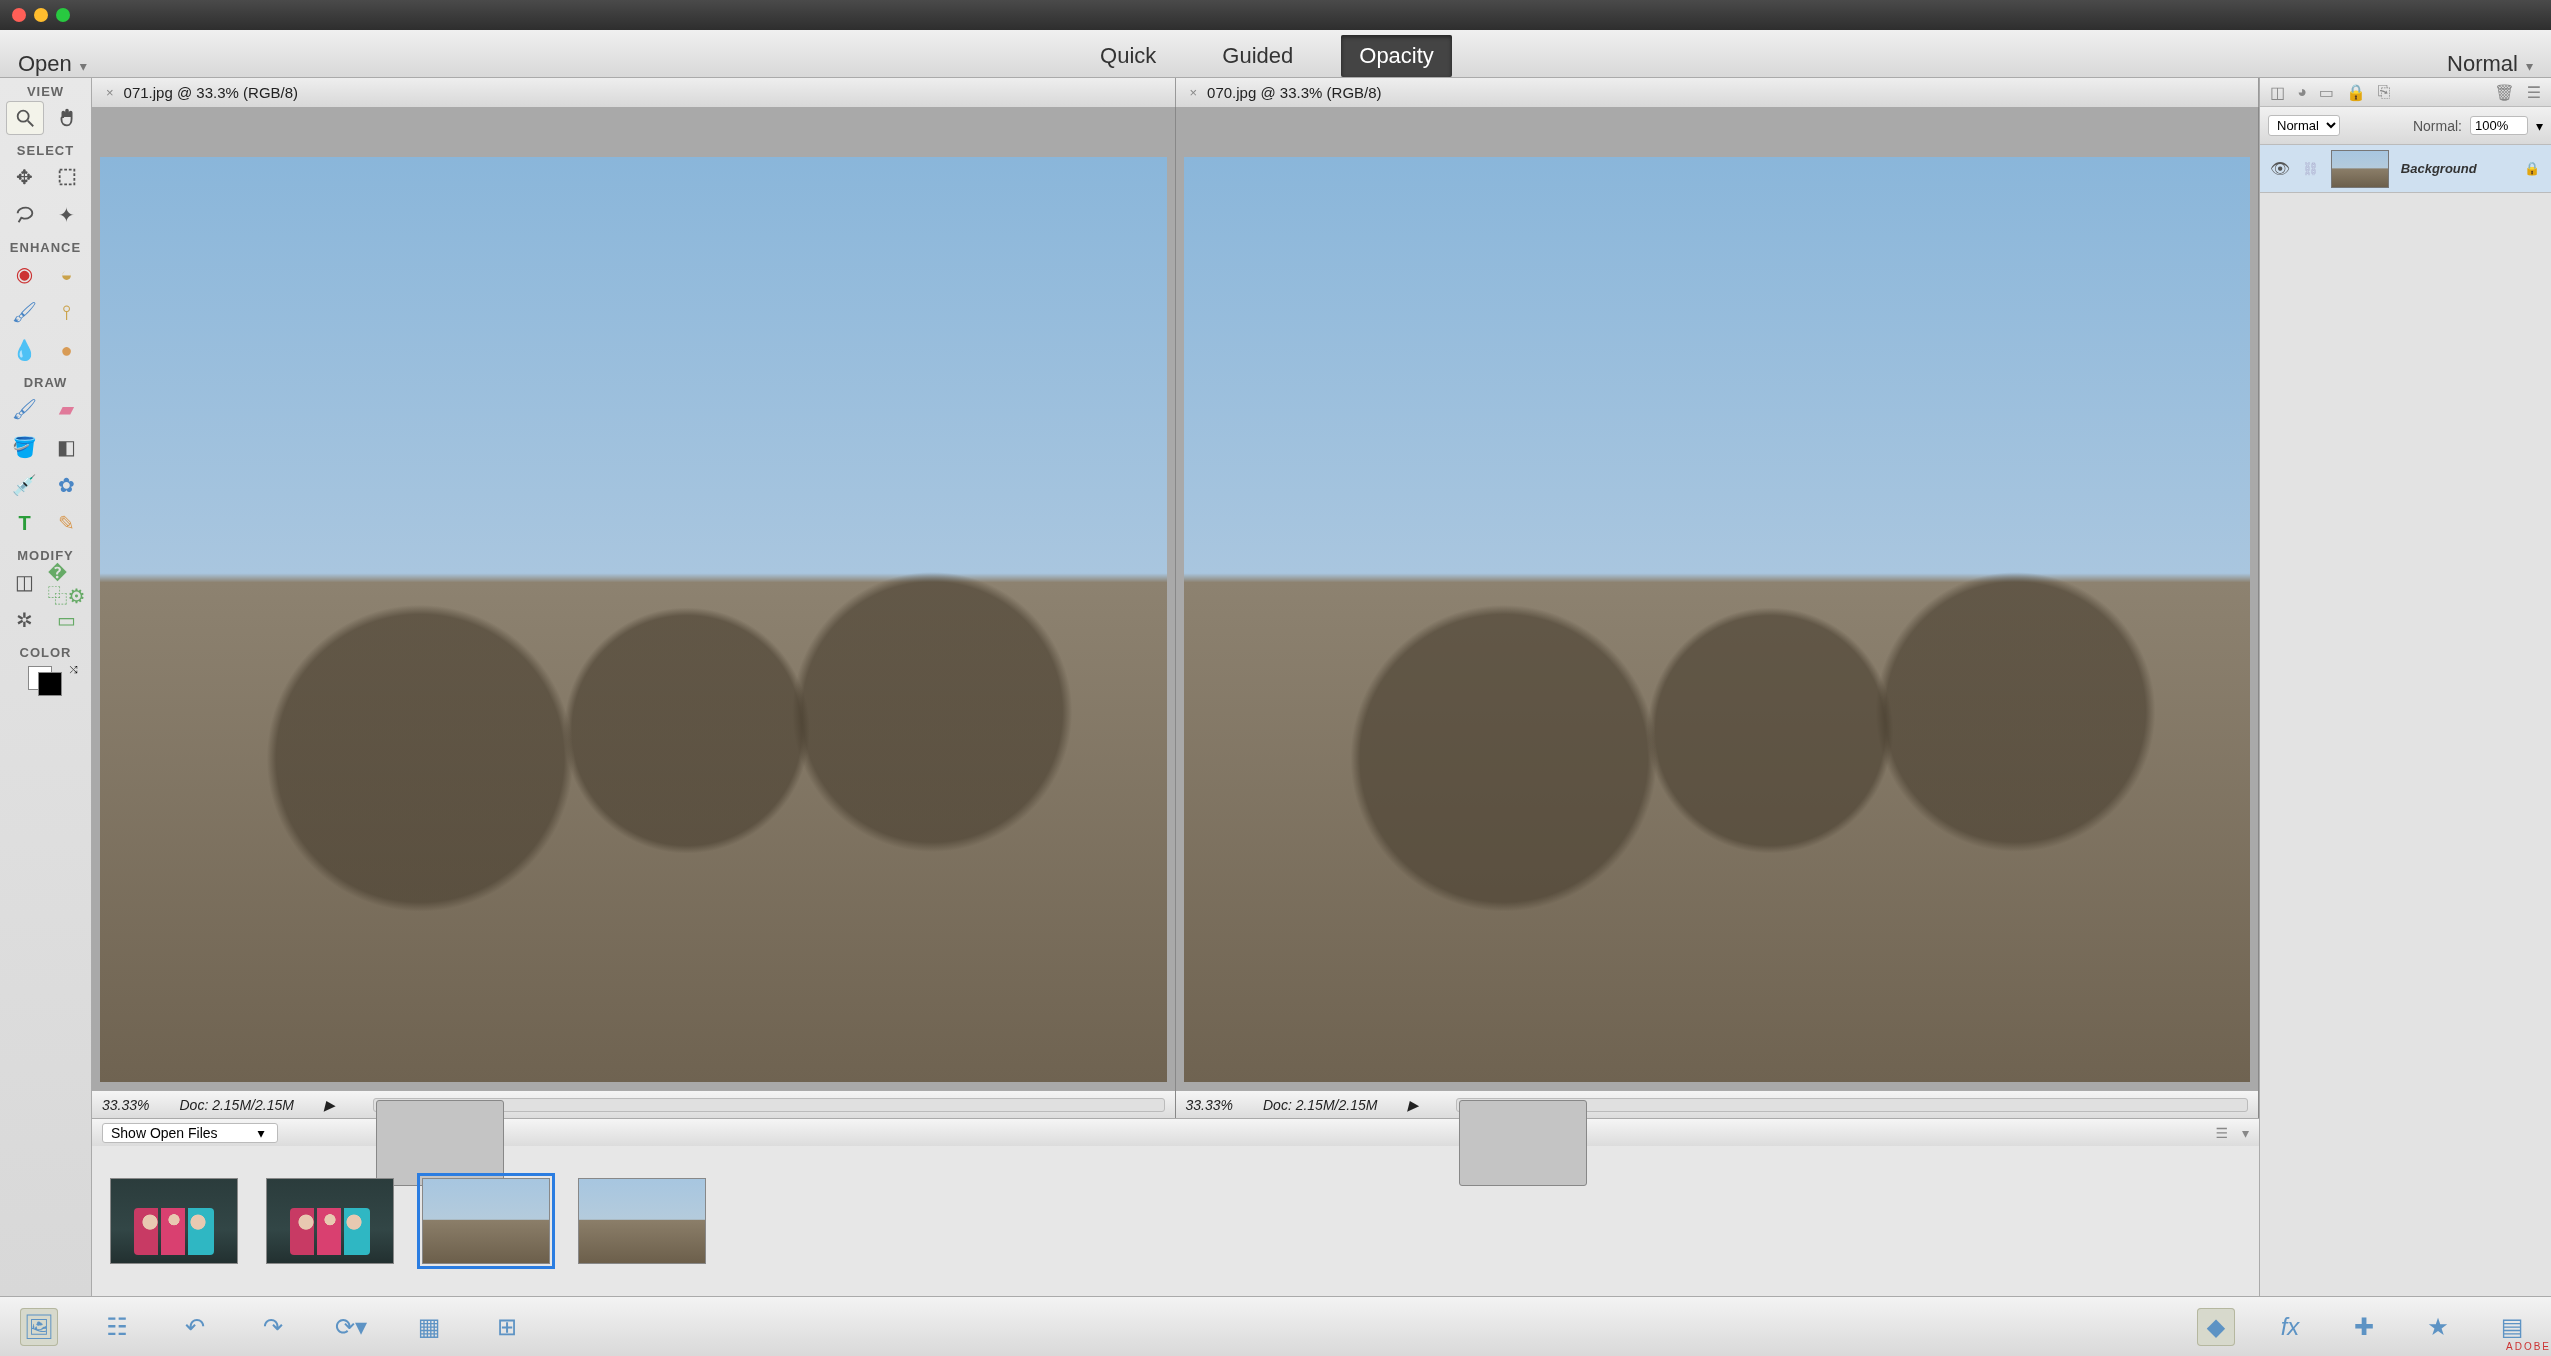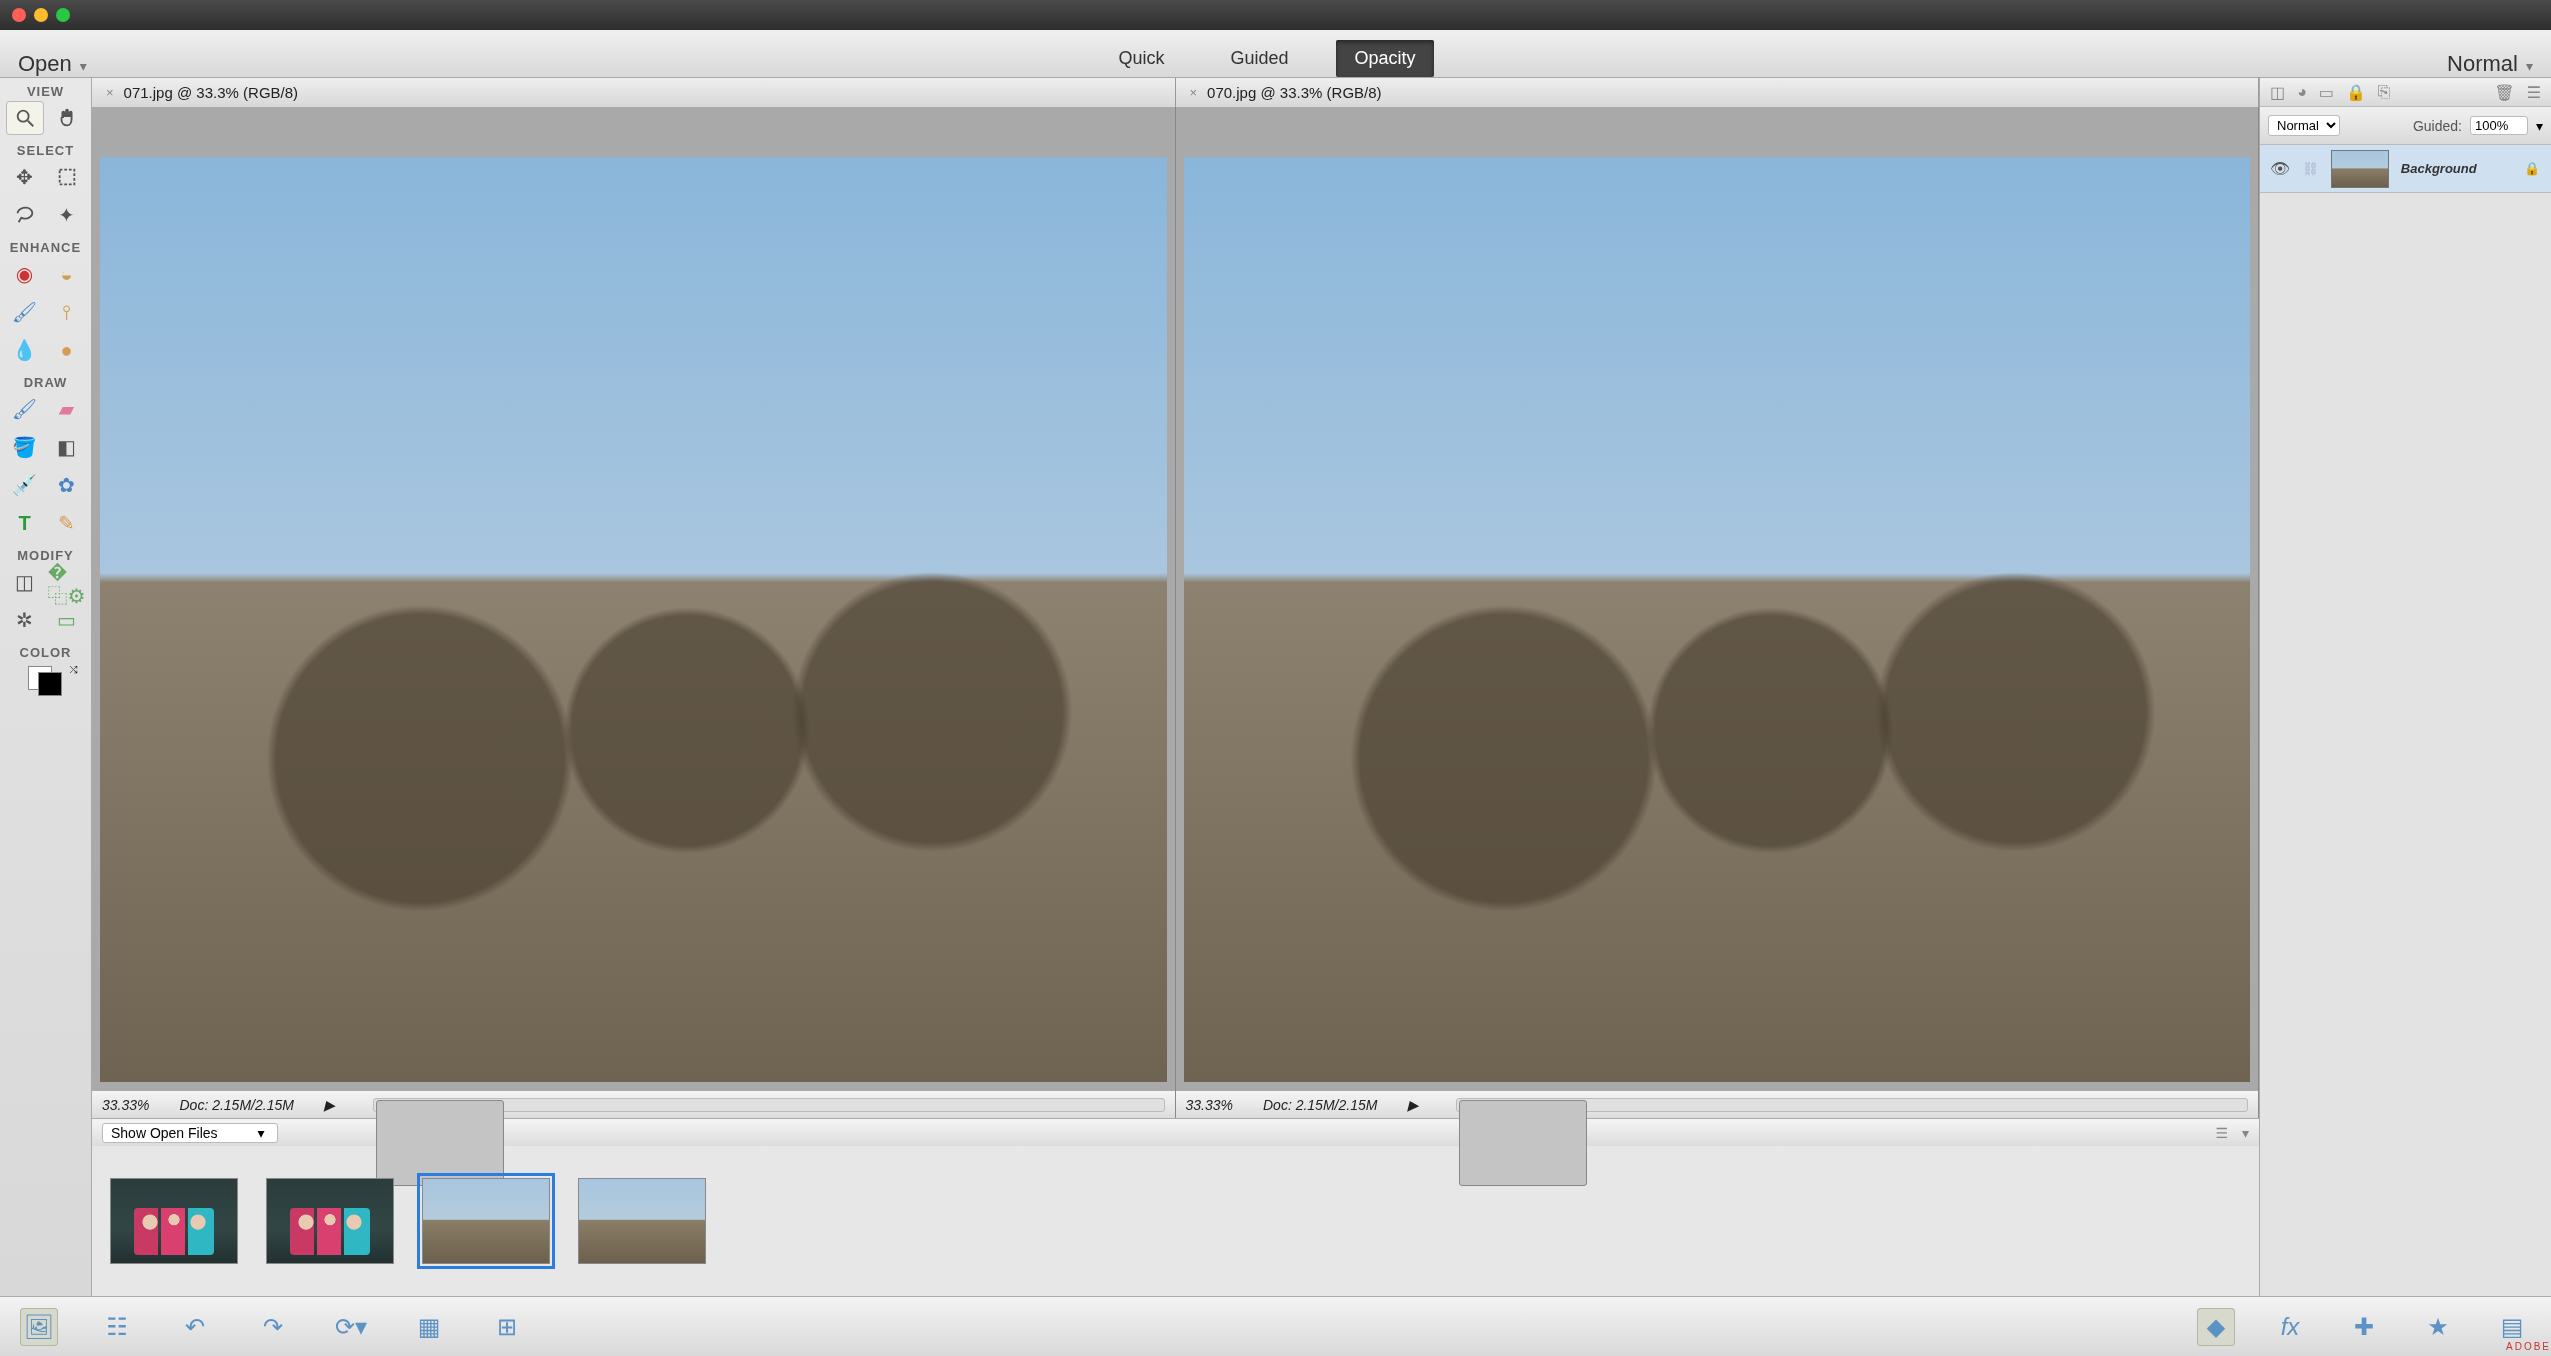--- a/index.html
+++ b/index.html
@@ -7,21 +7,21 @@
 
 
 .titlebar { height: 30px; background: linear-gradient(#4a4a4a,#2e2e2e); display:flex; align-items:center; padding:0 12px; gap:8px;}
 .tl-btn { width:14px; height:14px; border-radius:50%; display:inline-block;}
 .tl-close{background:#ff5f57;} .tl-min{background:#ffbd2e;} .tl-max{background:#28c940;}
 
 
 .menubar { height:48px; background:linear-gradient(#f0f0f0,#d8d8d8); border-bottom:1px solid #aaa; display:flex; align-items:flex-end; padding:0 18px; justify-content:space-between;}
 .menubar .left, .menubar .right { display:flex; align-items:center; gap:8px; font-size:22px; font-weight:500; color:#333; }
 .menubar .center { display:flex; gap:30px; align-items:center; }
-.menubar .center .mode { font-size:18px; color:#333; padding:8px 18px; cursor:pointer; }
+.menubar .center .mode { font-size:22px; color:#333; padding:8px 18px; cursor:pointer; }
 .menubar .center .mode.active { background:#444; color:#fff; border-radius:2px; box-shadow:inset 0 2px 4px rgba(0,0,0,.5); }
 .arr-down::after{content:"▾"; font-size:14px; margin-left:8px; color:#777;}
 
 
 .app { display:flex; flex-direction:column; height:calc(100% - 30px - 48px - 60px); }
 .app-body{ display:flex; flex:1; min-height:0;}
 
 
 .toolcol{ width:92px; background:linear-gradient(#e8e8e8,#d8d8d8); border-right:1px solid #aaa; display:flex; flex-direction:column; align-items:center; padding-top:2px; overflow-y:auto; overflow-x:hidden;}
 .toolcol h6{ font-size:13px; font-weight:600; color:#666; letter-spacing:1px; margin:4px 0 2px;}
@@ -260,21 +260,21 @@
       <span>▭</span>
       <span>🔒</span>
       <span>⎘</span>
       <span class="sp">🗑</span>
       <span>☰</span>
     </div>
     <div class="blend-row">
       <select>
         <option>Normal</option>
       </select>
-      <span class="opl">Guided:</span>
+      <span class="opl">Normal:</span>
       <input type="text" size="4" value="100%" style="">
       <span>▾</span>
     </div>
     <div class="layer">
       <span class="eye">👁</span>
       <span style="color:#aac">⛓</span>
       <div class="lth"></div>
       <span class="lname">Background</span>
       <span class="lock">🔒</span>
     </div>

